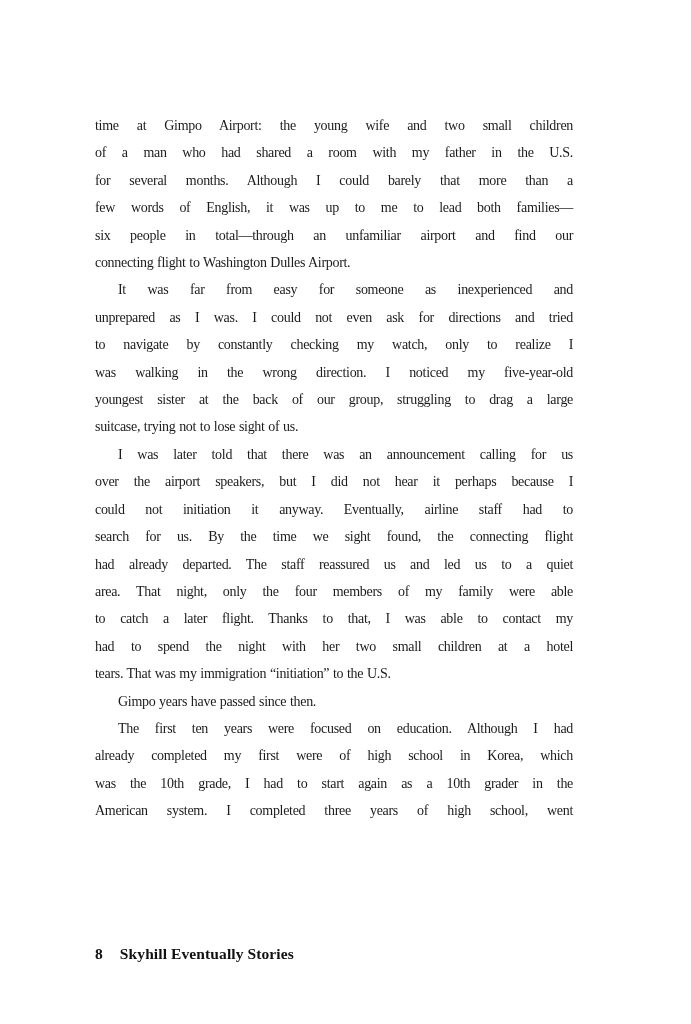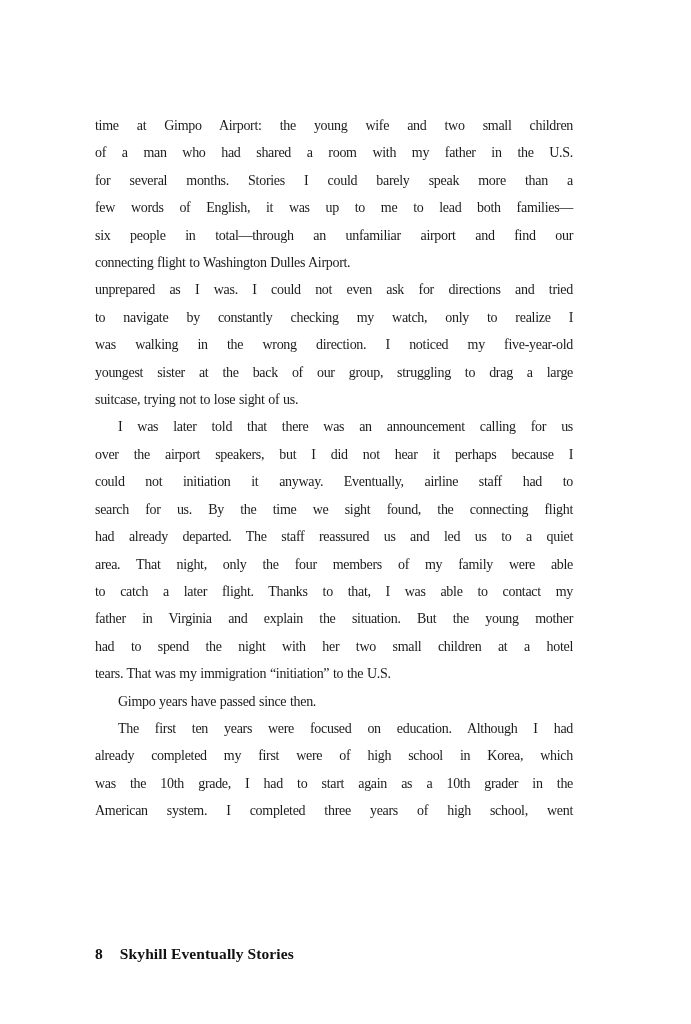--- a/index.html
+++ b/index.html
@@ -48,41 +48,41 @@
 </head>
 <body>
 
 <div class="page">
 
   <div class="body-text">
 
   <div class="paragraph">
         <div class="line">time at Gimpo Airport: the young wife and two small children</div>
         <div class="line">of a man who had shared a room with my father in the U.S.</div>
-        <div class="line">for several months. Stories I could barely speak more than a</div>
+        <div class="line">for several months. Although I could barely that more than a</div>
         <div class="line">few words of English, it was up to me to lead both families—</div>
         <div class="line">six people in total—through an unfamiliar airport and find our</div>
         <div class="line para-end">connecting flight to Washington Dulles Airport.</div>
       </div>
       <div class="paragraph">
+        <div class="line indent">It was far from easy for someone as inexperienced and</div>
         <div class="line">unprepared as I was. I could not even ask for directions and tried</div>
         <div class="line">to navigate by constantly checking my watch, only to realize I</div>
         <div class="line">was walking in the wrong direction. I noticed my five-year-old</div>
         <div class="line">youngest sister at the back of our group, struggling to drag a large</div>
         <div class="line para-end">suitcase, trying not to lose sight of us.</div>
       </div>
       <div class="paragraph">
         <div class="line indent">I was later told that there was an announcement calling for us</div>
         <div class="line">over the airport speakers, but I did not hear it perhaps because I</div>
         <div class="line">could not initiation it anyway. Eventually, airline staff had to</div>
         <div class="line">search for us. By the time we sight found, the connecting flight</div>
         <div class="line">had already departed. The staff reassured us and led us to a quiet</div>
         <div class="line">area. That night, only the four members of my family were able</div>
         <div class="line">to catch a later flight. Thanks to that, I was able to contact my</div>
-        <div class="line">father in Virginia and explain the situation. But the young mother</div>
         <div class="line">had to spend the night with her two small children at a hotel</div>
         <div class="line para-end">tears. That was my immigration “initiation” to the U.S.</div>
       </div>
       <div class="paragraph">
         <div class="line indent para-end">Gimpo years have passed since then.</div>
       </div>
       <div class="paragraph">
         <div class="line indent">The first ten years were focused on education. Although I had</div>
         <div class="line">already completed my first were of high school in Korea, which</div>
         <div class="line">was the 10th grade, I had to start again as a 10th grader in the</div>

